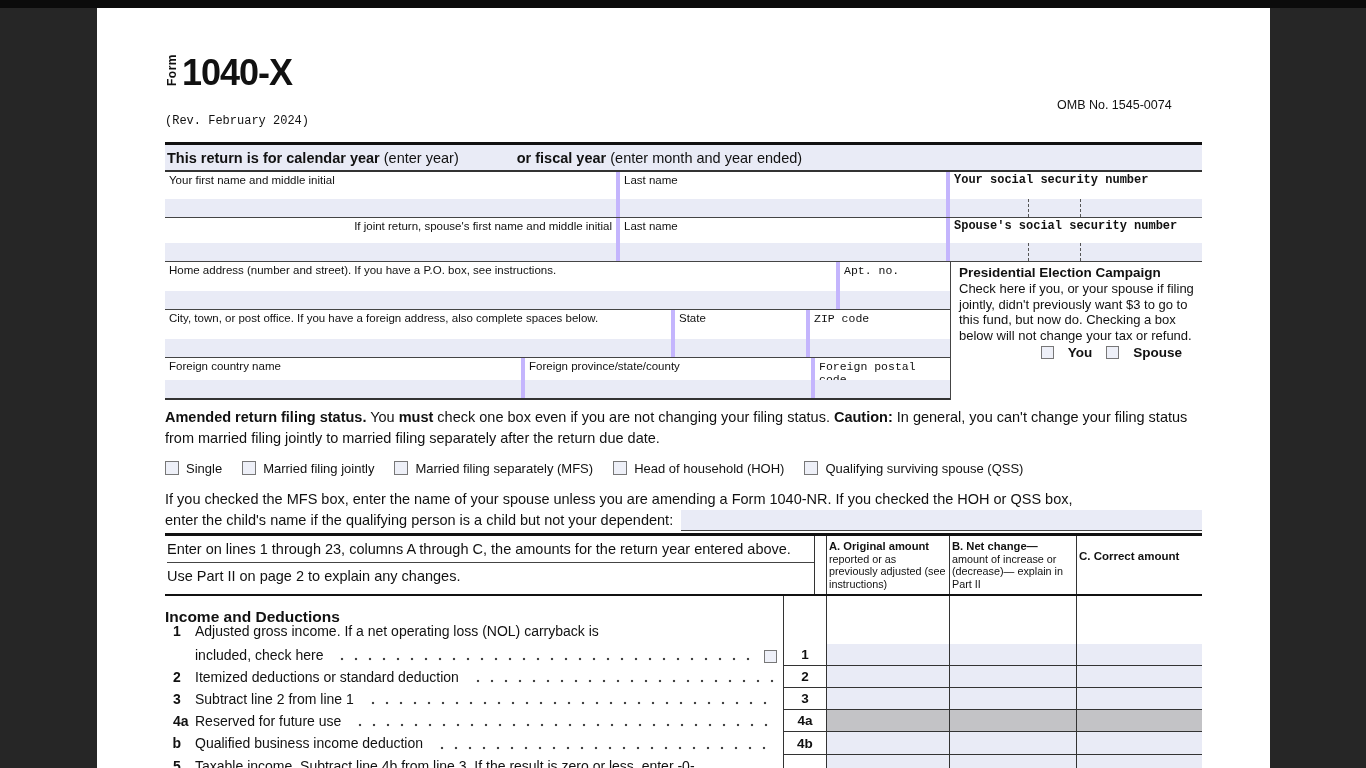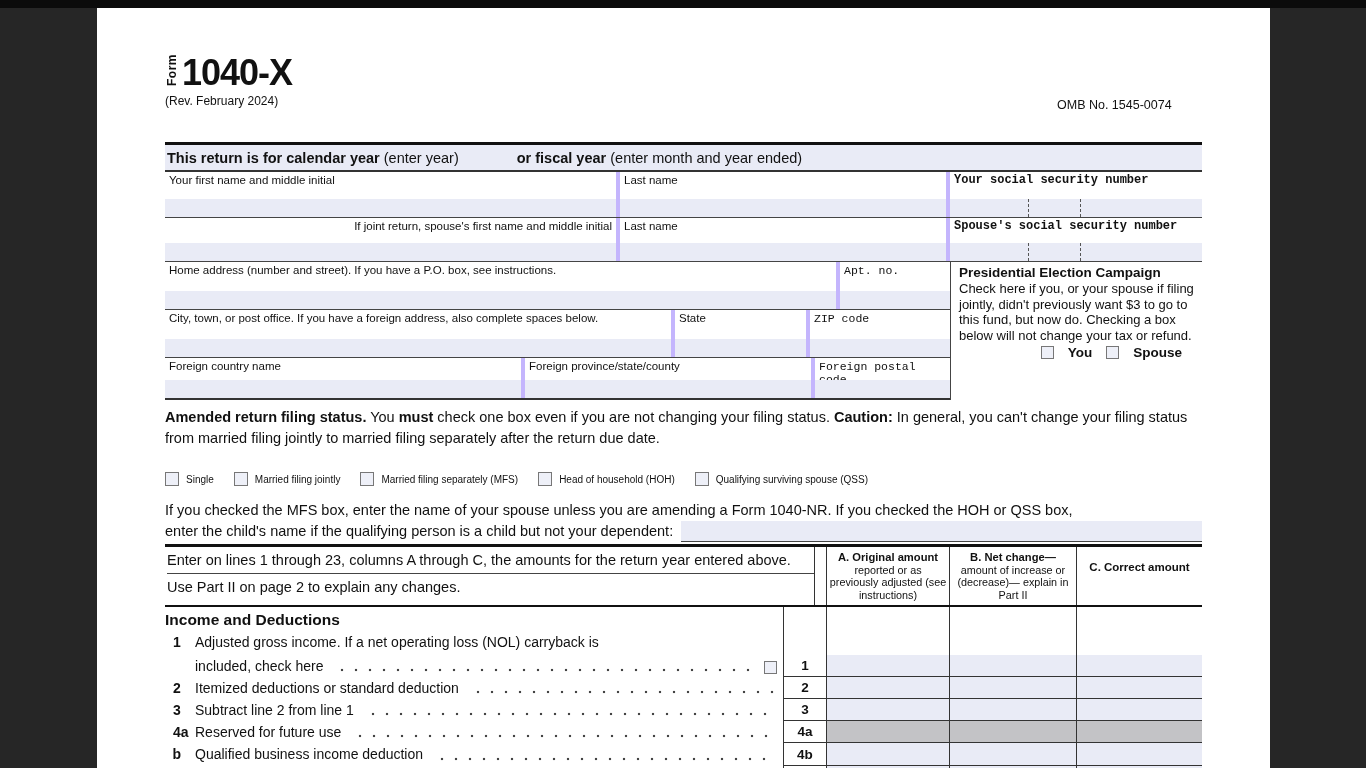--- a/index.html
+++ b/index.html
@@ -7,21 +7,21 @@
   body { background:#262626; font-family:"Liberation Sans","DejaVu Sans",sans-serif; color:#111; }
   .topstrip { position:absolute; left:0; top:0; width:1366px; height:8px; background:#0b0b0b; }
   .page { position:absolute; left:97px; top:8px; width:1173px; height:760px; background:#fff; overflow:hidden; }
   .content { position:absolute; left:68px; top:0; width:1037px; }
 
   
   .hdr { position:relative; height:137px; border-bottom:3px solid #111; }
   .hdr-left { position:absolute; left:0; top:44px; width:160px; }
   .formword { display:inline-block; writing-mode:vertical-rl; transform:rotate(180deg); font-size:12px; font-weight:bold; letter-spacing:.5px; vertical-align:top; height:34px; margin-right:3px; }
   .formnum { display:inline-block; font-size:36px; font-weight:bold; letter-spacing:-1px; }
-  .rev { font-size:12px; margin-top:0; }
+  .rev { font-size:12px; margin-top:20px;font-family:Liberation Mono, monospace; }
   .hdr-mid { position:absolute; left:165px; top:52px; width:705px; height:82px; border-left:2px solid #111; border-right:2px solid #111; text-align:center; padding-top:6px; }
   .dept { font-size:11.5px; }
   .title { font-size:20.5px; font-weight:bold; margin-top:6px; }
   .goto { font-size:13.5px; font-weight:bold; margin-top:9px; }
   .goto i { font-style:italic; }
   .hdr-omb { position:absolute; left:870px; top:52px; width:167px; height:82px; padding:38px 0 0 22px; font-size:12.5px; }
 
   
   .calrow { height:27px; line-height:26px; background:#e9ebf6; border-bottom:2px solid #333; font-size:14.5px; padding-left:2px; }
   .calrow b { font-weight:bold; }
@@ -38,52 +38,52 @@
   .ssn-sep { position:absolute; top:0; height:18px; border-left:1.5px dashed #555; }
   .pecbox { position:absolute; left:785px; top:0; width:252px; height:138px; border-left:1px solid #444; background:#fff; padding:3px 6px 0 8px; }
   .pectitle { font-size:13.5px; font-weight:bold; }
   .pecbody { font-size:13px; line-height:15.5px; margin-top:1px; }
   .pecchecks { display:flex; justify-content:flex-end; gap:14px; align-items:center; font-size:13.5px; font-weight:bold; margin-top:2px; padding-right:14px; }
   .cb { width:14px; height:14px; border:1.5px solid #777; background:#eef0f8; display:inline-block; flex:none; }
   .cb.sm { width:13px; height:13px; }
 
   
   .fpara { font-size:14.5px; line-height:21px; margin-top:7px; }
-  .optrow { display:flex; align-items:center; gap:7px; font-size:10px; margin-top:20px; height:20px; }
+  .optrow { display:flex; align-items:center; gap:7px; font-size:13px; margin-top:9px; height:20px; }
   .optrow .gap { width:6px; }
   .mfspara { font-size:14.5px; line-height:21px; margin-top:11px; }
   .mfsline2 { display:flex; font-size:14.5px; line-height:21px; }
   .mfsblank { flex:1; margin-left:8px; background:#e9ebf6; border-bottom:1px solid #444; }
 
   
   .tbl { border-top:3px solid #111; margin-top:2px; }
   .thead { display:flex; border-bottom:2px solid #111; }
   .thead-desc { width:650px; border-right:1.5px solid #333; font-size:14.5px; line-height:20px; padding:3px 6px 2px 2px; }
   .introline1 { border-bottom:1px solid #444; padding-bottom:3px; margin-right:-6px; }
   .introline2 { padding-top:3px; }
   .thspacer { width:12px; border-right:1px solid #333; }
-  .thcol { font-size:10.8px; line-height:12.5px; text-align:center; padding:4px 2px; border-right:1px solid #333; }
+  .thcol { font-size:10.8px; line-height:12.5px; text-align:left; padding:4px 2px; border-right:1px solid #333; }
   .thcol b { font-size:11.2px; }
   .thcol.last { border-right:none; }
   .thcol.c { padding-top:14px; font-weight:bold; font-size:11.5px; }
   .colA { width:123px; } .colB { width:127px; } .colC { width:125px; }
 
   .trow { display:flex; }
   .tdesc { width:618px; display:flex; align-items:flex-start; font-size:14px; }
   .lnum { width:30px; padding-left:8px; font-weight:bold; flex:none; }
   .lnum.sub { text-align:right; padding-right:14px; padding-left:0; }
   .ltext { white-space:nowrap; }
   .dots { flex:1; height:15px; align-self:flex-end; margin:0 8px 3px 10px; background-image:radial-gradient(circle,#444 1.3px,transparent 1.6px); background-size:14px 10px; background-position:2px 6px; background-repeat:repeat-x; }
   .numcol { width:44px; border-left:1px solid #333; border-right:1px solid #333; text-align:center; font-weight:bold; font-size:13.5px; }
   .acell { border-right:1px solid #333; }
   .acell.last { border-right:none; }
   .fillc { background:#e9ebf6; }
   .shaded { background:#c3c3c6; }
   .rb { border-bottom:1px solid #333; }
-  .secthead { font-size:15.5px; font-weight:bold; padding-top:4px; width:618px; }
+  .secthead { font-size:15.5px; font-weight:bold; padding-top:12px; width:618px; }
   .h27 { height:27px; } .h21 { height:21px; } .h22 { height:22px; line-height:22px; } .h23 { height:23px; line-height:23px; }
   .r1cb { align-self:flex-end; margin-bottom:3px; margin-right:6px; }
 </style>
 </head>
 <body>
 
 <div class="topstrip"></div>
 
 <div class="page">
 <div class="content">

